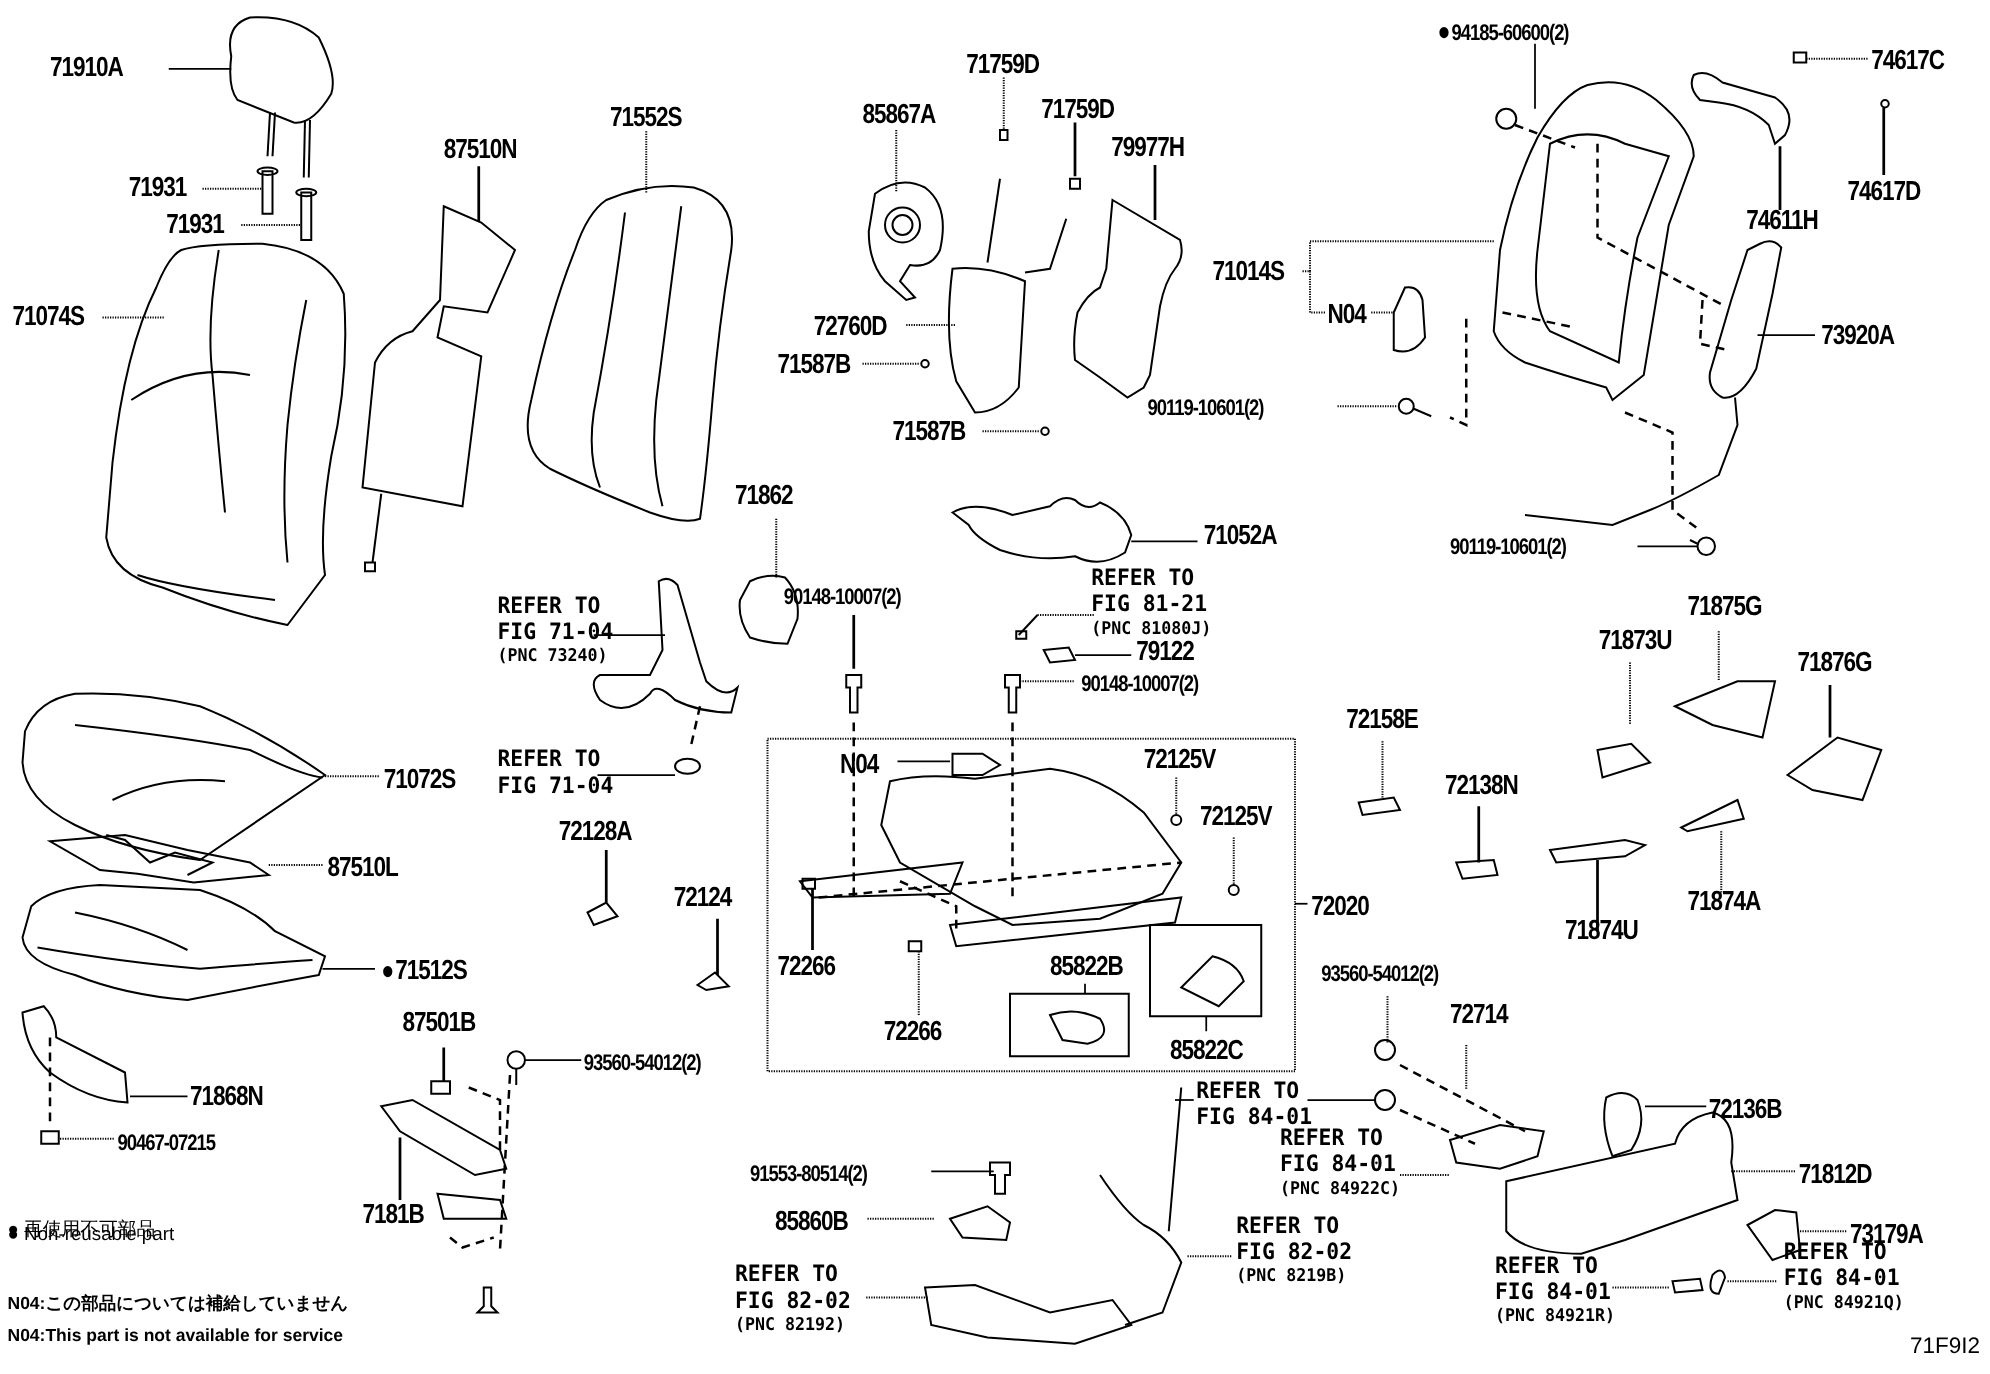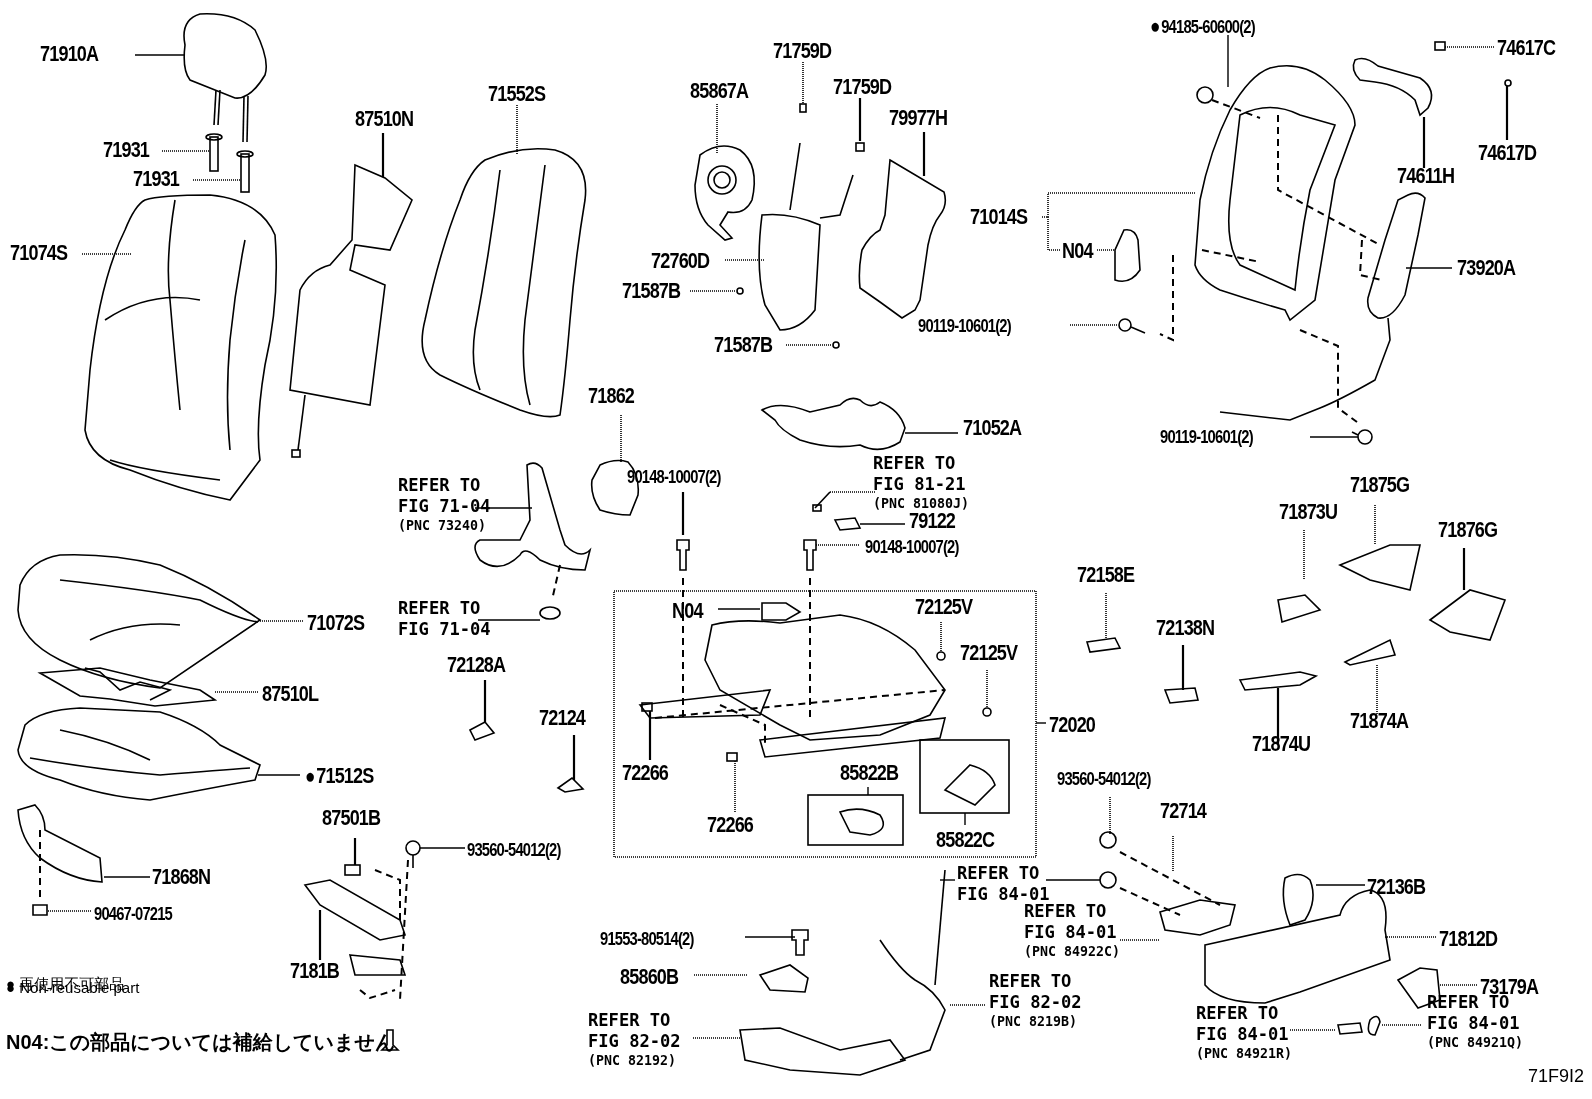--- a/index.html
+++ b/index.html
@@ -3,21 +3,21 @@
 <meta charset="utf-8">
 <style>
   html, body { margin:0; padding:0; background:#ffffff; }
   body { width:1592px; height:1099px; position:relative; overflow:hidden; font-family:"DejaVu Sans Mono","Liberation Mono",monospace; color:#000; }
   #stage { position:absolute; left:0; top:0; width:1592px; height:1099px; }
   .lbl { position:absolute; font-family:"Liberation Sans Narrow","Liberation Sans",sans-serif; font-weight:bold; font-size:22px; letter-spacing:-1px; line-height:22px; white-space:nowrap; transform:scaleX(0.82); transform-origin:left top; cursor:pointer; }
   .lbl.dot::before { content:"\25CF"; margin-right:2px; font-size:21px; }
   .ref { position:absolute; font-family:"DejaVu Sans Mono","Liberation Mono",monospace; font-weight:bold; font-size:18px; line-height:21px; white-space:nowrap; transform:scaleX(0.95); transform-origin:left top; cursor:pointer; }
   .ref .pnc { font-size:14px; display:block; line-height:18px; }
   .legend { position:absolute; font-family:"Liberation Sans",sans-serif; font-size:15px; line-height:24px; white-space:nowrap; }
-  .legend.note { font-size:20px; font-weight:bold; }
+  .legend.note { font-size:14px; font-weight:bold; }
   .figcode { position:absolute; right:8px; bottom:12px; font-family:"Liberation Sans",sans-serif; font-size:18px; }
   svg.art { position:absolute; left:0; top:0; }
   svg.art * { fill:none; stroke:#000; stroke-width:1.6; }
   svg.art .lead { stroke-width:1.4; }
   svg.art .dash { stroke-dasharray:7 5; stroke-width:2; }
   svg.art .dot-lead { stroke-dasharray:1 1; stroke-width:1.6; }
   svg.art .thick { stroke-width:2.2; }
 </style>
 </head>
 <body>
@@ -395,15 +395,16 @@
 
   <div class="legend" style="left:6px;top:972px">
     <span>●</span>
     <span>再使用不可部品</span>
   </div>
   <div class="legend" style="left:6px;top:976px">
     <span>●</span>
     <span>Non-reusable part</span>
   </div>
   <div class="legend note" style="left:6px;top:1030px">N04:この部品については補給していません</div>
+  <div class="legend note" style="left:6px;top:1056px">N04:This part is not available for service</div>
 
   <div class="figcode">71F9I2</div>
 </div>
 
 </body></html>

